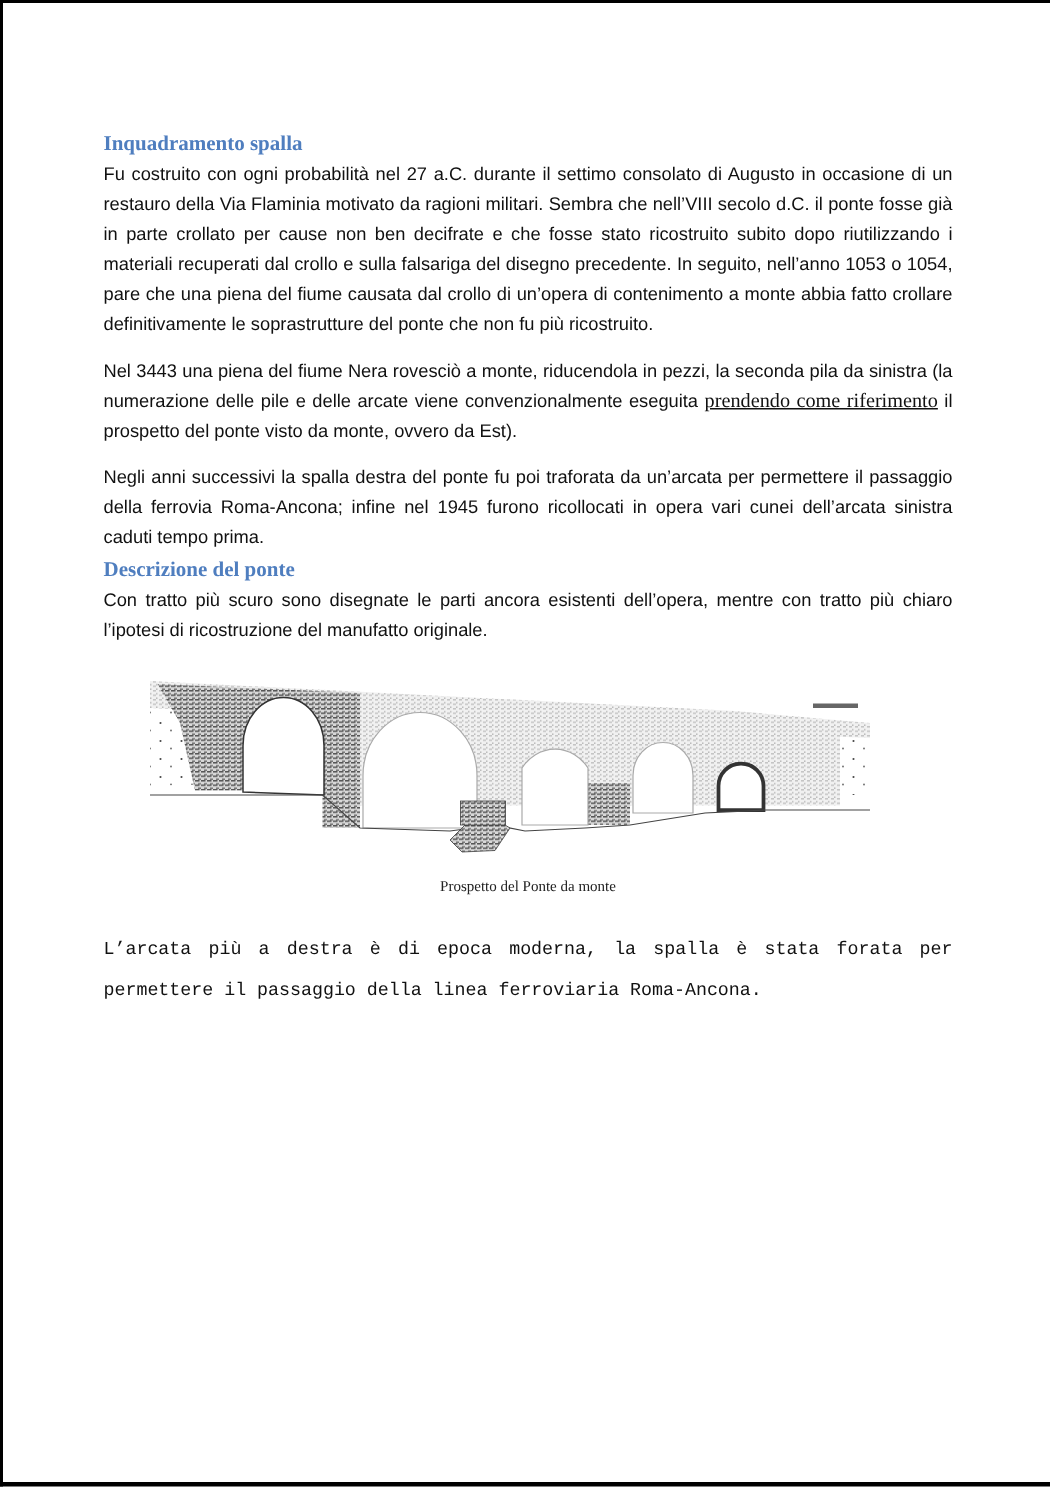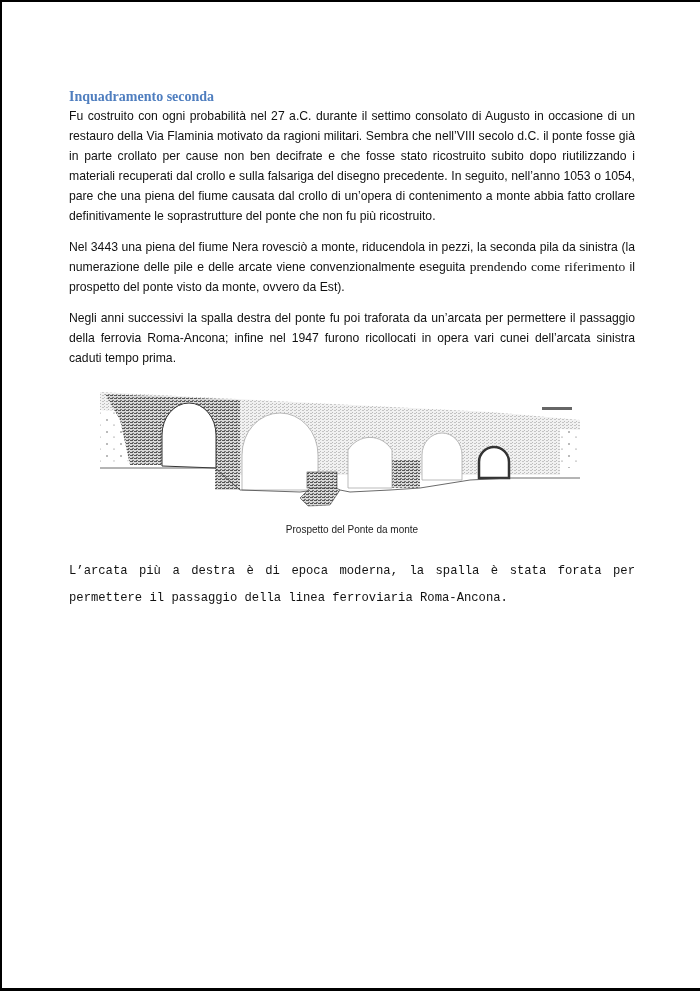--- a/index.html
+++ b/index.html
@@ -14,39 +14,41 @@
     position:absolute; left:67px; top:86px; width:566px;
     font-family:"Liberation Sans", sans-serif;
     font-size:12.2px; line-height:20px; color:#111;
   }
   h2 {
     font-family:"Liberation Serif", serif;
     font-weight:bold; font-size:14px; color:#4f7ebf;
     margin:0; line-height:18px;
   }
   p { margin:0 0 11px 0; text-align:justify; }
-  .serif-span { font-family:"Liberation Serif", serif; font-size:13.5px; }
+  .serif-span { font-family:"Liberation Serif", serif; font-size:13.5px;text-decoration:underline; }
   .figure { margin:12px 0 0 0; text-align:center; }
   .caption {
-    font-family:Liberation Sans, sans-serif; font-size:10px; color:#222;
+    font-family:Liberation Serif, serif; font-size:10px; color:#222;
     text-align:center; margin-top:4px; margin-bottom:18px;
   }
   .last p { line-height:27px;font-family:Liberation Mono, monospace; }
 </style>
 </head>
 <body>
 
 <div class="page">
   <div class="content">
 
-    <h2>Inquadramento seconda</h2>
+    <h2>Inquadramento spalla</h2>
     <p>Fu costruito con ogni probabilità nel 27 a.C. durante il settimo consolato di Augusto in occasione di un restauro della Via Flaminia motivato da ragioni militari. Sembra che nell’VIII secolo d.C. il ponte fosse già in parte crollato per cause non ben decifrate e che fosse stato ricostruito subito dopo riutilizzando i materiali recuperati dal crollo e sulla falsariga del disegno precedente. In seguito, nell’anno 1053 o 1054, pare che una piena del fiume causata dal crollo di un’opera di contenimento a monte abbia fatto crollare definitivamente le soprastrutture del ponte che non fu più ricostruito.</p>
     <p><span>Nel 3443 una piena del fiume Nera rovesciò a monte, riducendola in pezzi, la seconda pila da sinistra (la numerazione delle pile e delle arcate viene convenzionalmente eseguita </span><span class="serif-span">prendendo come riferimento</span><span> il prospetto del ponte visto da monte, ovvero da Est).</span></p>
-    <p style="margin-bottom:4px">Negli anni successivi la spalla destra del ponte fu poi traforata da un’arcata per permettere il passaggio della ferrovia Roma-Ancona; infine nel 1947 furono ricollocati in opera vari cunei dell’arcata sinistra caduti tempo prima.</p>
+    <p style="margin-bottom:4px">Negli anni successivi la spalla destra del ponte fu poi traforata da un’arcata per permettere il passaggio della ferrovia Roma-Ancona; infine nel 1945 furono ricollocati in opera vari cunei dell’arcata sinistra caduti tempo prima.</p>
 
+    <h2>Descrizione del ponte</h2>
+    <p>Con tratto più scuro sono disegnate le parti ancora esistenti dell’opera, mentre con tratto più chiaro l’ipotesi di ricostruzione del manufatto originale.</p>
 
     <div class="figure">
       <svg width="500" height="130" viewBox="0 0 500 130" style="margin-left:-24px">
         <defs>
           <pattern id="dark" width="4" height="3" patternUnits="userSpaceOnUse">
             <rect width="4" height="3" fill="#d8d8d8"></rect>
             <rect x="0" y="0" width="3" height="1" fill="#555"></rect>
             <rect x="2" y="2" width="2" height="1" fill="#777"></rect>
           </pattern>
           <pattern id="light" width="4" height="3" patternUnits="userSpaceOnUse">

